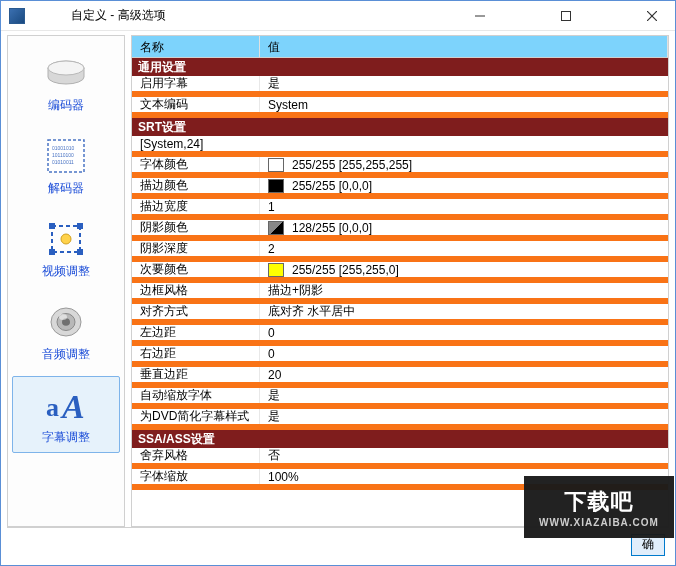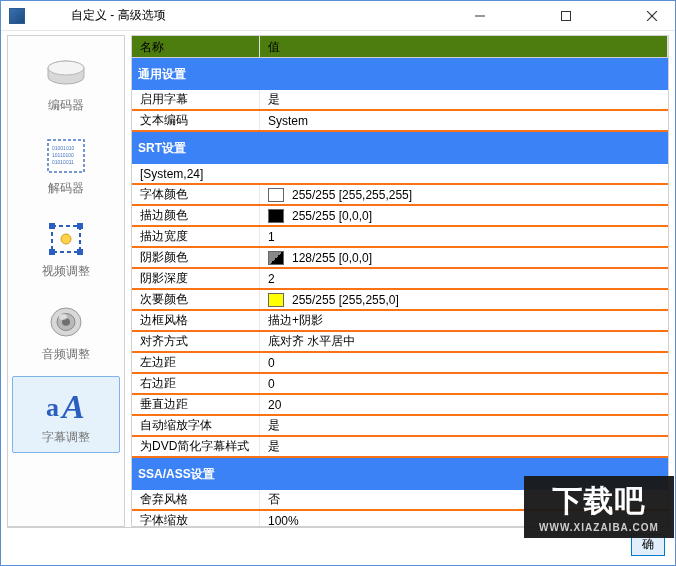--- a/index.html
+++ b/index.html
@@ -62,59 +62,59 @@
 }
 .side-item.selected {
   background: #e6f2fb;
   border: 1px solid #7eb4ea;
 }
 .side-item .ic {
   width: 48px; height: 40px;
   display: flex; align-items: center; justify-content: center;
   margin-bottom: 4px;
 }
-.side-item .lbl { color: #737373; }
+.side-item .lbl { color: #1d4ed8; }
 
 .grid-wrap {
   flex: 1;
   border: 1px solid #d0d0d0;
   background: #fff;
   overflow: hidden;
   position: relative;
 }
 .grid-head {
   display: flex;
   height: 22px;
-  background: #4d7c0f;
+  background: #7dd3fc;
   border-bottom: 1px solid #d0d0d0;
 }
 .grid-head .col {
   padding: 3px 8px;
   border-right: 1px solid #e0e0e0;
   color: #000;
 }
 .col-name { width: 128px; }
 .col-val { flex: 1; }
 
 .grid-body {
   overflow-y: auto;
   height: calc(100% - 22px);
 }
 .section {
-  background: #3b82f6;
+  background: #7f1d1d;
   color: #fff;
   font-weight: bold;
-  padding: 16px 6px;
+  padding: 9px 6px;
   height: 16px;
   display: flex; align-items: center;
 }
 .row {
   display: flex;
   height: 21px;
-  border-bottom: 2px solid #f97316;
+  border-bottom: 6px solid #f97316;
   align-items: center;
 }
 .row .rname {
   width: 128px;
   padding: 0 8px;
   border-right: 1px solid #e8e8e8;
   color: #000;
   height: 100%;
   display: flex; align-items: center;
 }
@@ -160,21 +160,21 @@
   right: 2px; bottom: 28px;
   width: 150px; height: 62px;
   background: #1a1a1a;
   color: #fff;
   display: flex; flex-direction: column;
   align-items: center; justify-content: center;
   font-weight: bold;
   opacity: 0.96;
   pointer-events: none;
 }
-.watermark .big { font-size: 30px; letter-spacing: 1px; }
+.watermark .big { font-size: 22px; letter-spacing: 1px; }
 .watermark .small { font-size: 10px; color: #ccc; letter-spacing: 1px; }
 
 
 .grid-body::-webkit-scrollbar { width: 17px; background: #f0f0f0; }
 .grid-body::-webkit-scrollbar-thumb { background: #c2c2c2; border: 1px solid #a8a8a8; }
 .grid-body::-webkit-scrollbar-button { height: 17px; background: #f0f0f0; border: 1px solid #d0d0d0; }
 </style>
 </head>
 <body>
 

